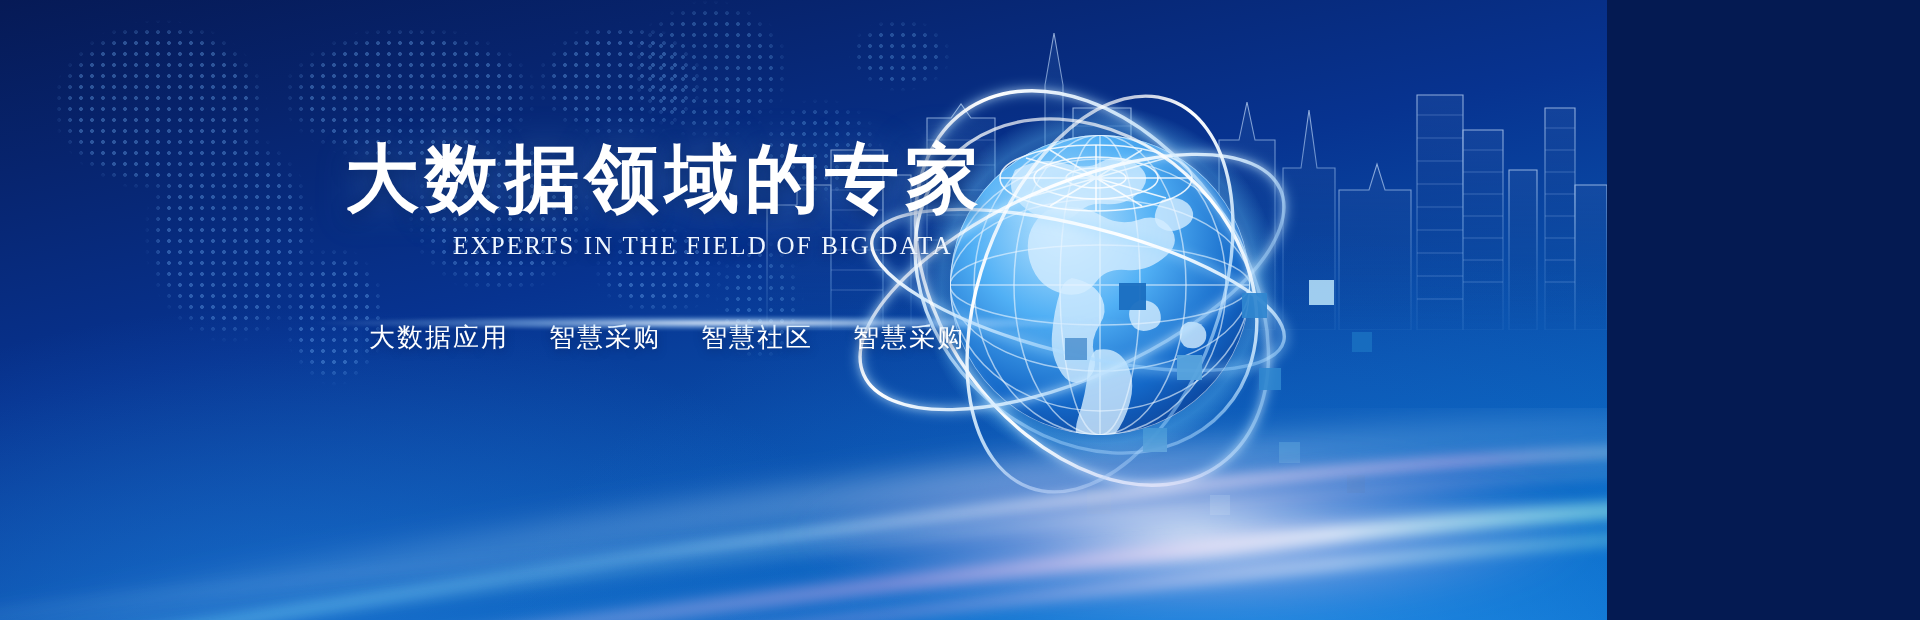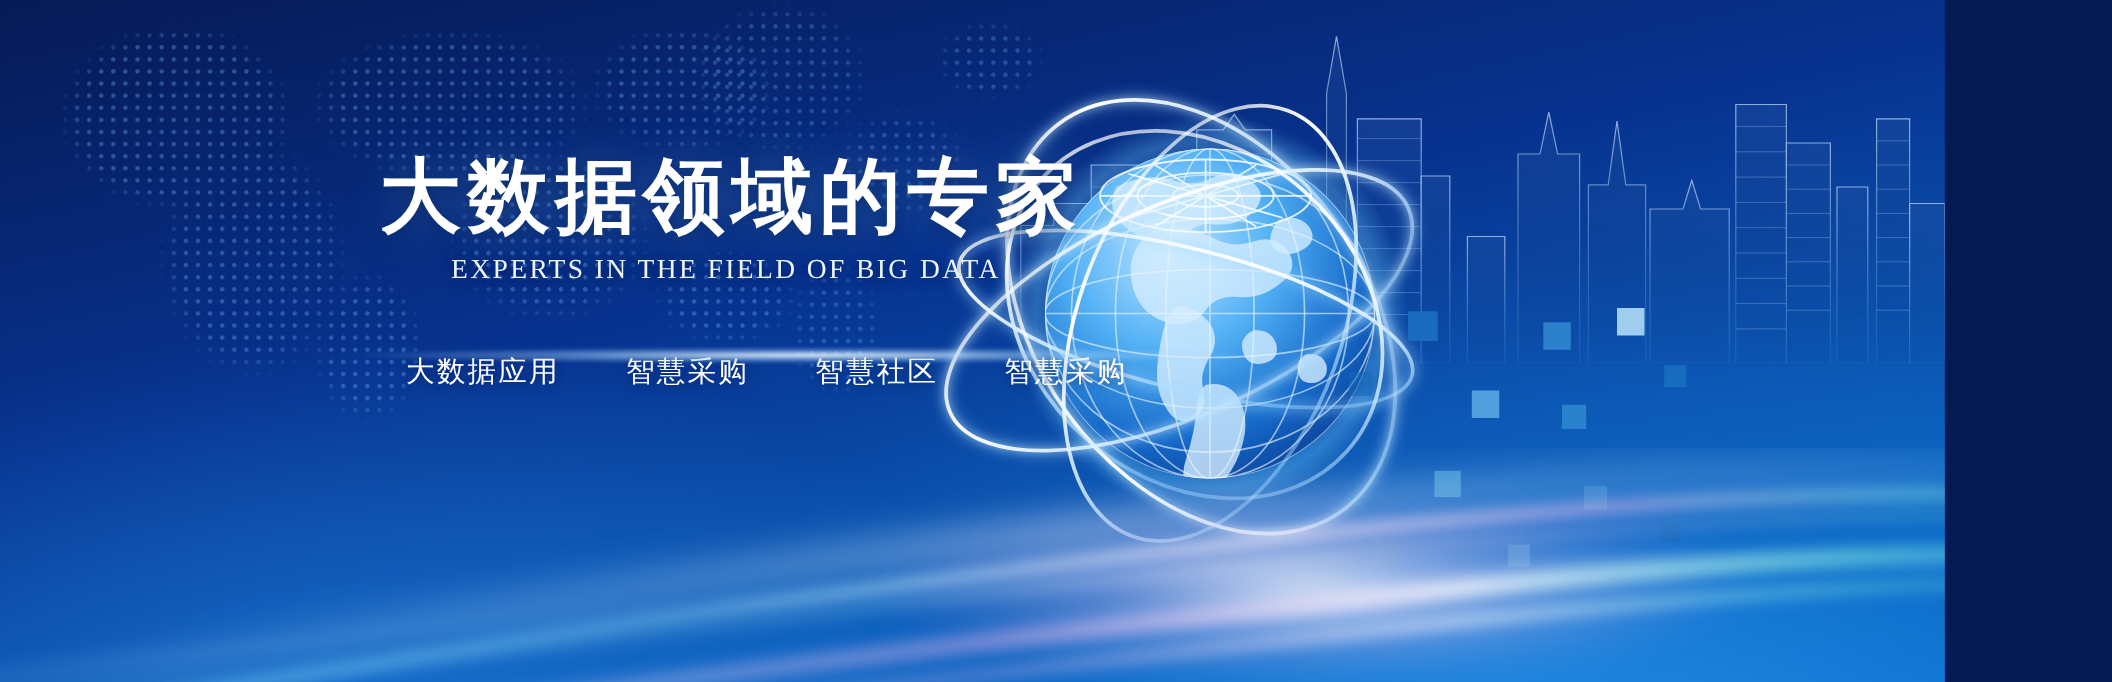--- a/index.html
+++ b/index.html
@@ -1,19 +1,19 @@
 <!DOCTYPE html>
 <html><head>
 <meta charset="utf-8">
 <style>
   * { margin:0; padding:0; box-sizing:border-box; }
   html,body { width:1920px; height:620px; overflow:hidden; background:#041a52; }
 
   #banner{
-    position:relative; width:1768px; height:620px; overflow:hidden;
+    position:relative; width:1607px; height:620px; overflow:hidden;
     font-family:"Liberation Sans", sans-serif;
     background:
       radial-gradient(ellipse 1100px 700px at 78% 118%, rgba(60,170,255,.55) 0%, rgba(30,120,220,.18) 45%, rgba(0,0,0,0) 72%),
       radial-gradient(ellipse 900px 520px at 18% 108%, rgba(40,140,235,.45) 0%, rgba(0,0,0,0) 70%),
       linear-gradient(168deg, #061a56 0%, #07246e 18%, #073390 42%, #0a54b0 68%, #0a6bc6 88%, #0b73cf 100%);
   }
 
   
   .dotmap{
     position:absolute; left:-20px; top:-14px; width:800px; height:420px;
@@ -69,32 +69,32 @@
   .sq{ position:absolute; }
 
   
   .content{ position:absolute; left:345px; top:140px; width:620px; }
   .title{
     font-size:74px; font-weight:700; color:#ffffff; letter-spacing:6px;
     line-height:1.05; white-space:nowrap;
     text-shadow:0 3px 16px rgba(0,30,90,.65), 0 0 38px rgba(130,200,255,.35);
   }
   .subtitle{
-    margin-top:14px; margin-left:65px;
+    margin-top:14px; margin-left:108px;
     font-family:"Liberation Serif", serif;
     font-size:25px; color:#eef6ff; letter-spacing:2.2px; white-space:nowrap;
     text-shadow:0 2px 10px rgba(0,20,70,.6);
   }
   .divider{
     position:absolute; left:-330px; top:170px; width:1240px; height:26px;
     background:radial-gradient(ellipse 560px 10px at 58% 50%, rgba(235,245,255,.95) 0%, rgba(170,215,255,.45) 38%, rgba(120,180,255,0) 76%);
     filter:blur(1.5px);
   }
   .keywords{
-    margin-top:60px; margin-left:24px; display:flex; gap:60px; white-space:nowrap;
+    margin-top:60px; margin-left:24px; display:flex; gap:40px; white-space:nowrap;
   }
   .kw{
     font-size:26px; color:#ffffff; letter-spacing:2px;
     text-shadow:0 2px 9px rgba(0,25,80,.55);
   }
 </style>
 </head>
 <body>
 
 <div id="banner">

